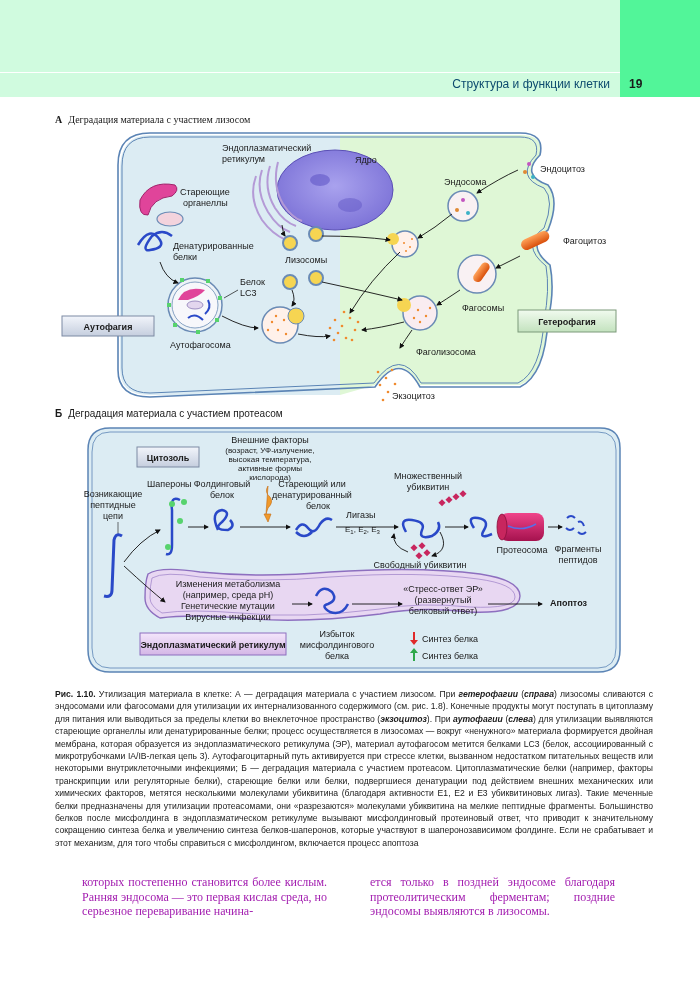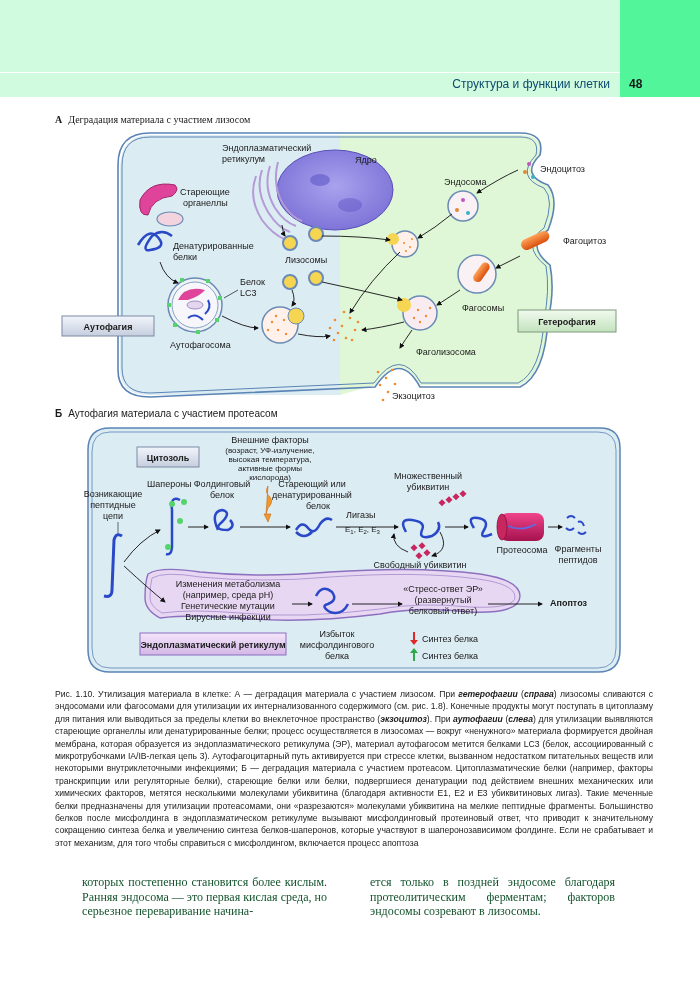--- a/index.html
+++ b/index.html
@@ -14,43 +14,43 @@
 
   .panel-label { position: absolute; font-size: 10px; color: #1a1a1a; }
   .panel-label b { font-weight: bold; margin-right: 6px; }
 
   svg { position: absolute; left: 0; top: 0; }
   .lbl { font-family: "Liberation Sans", sans-serif; font-size: 9px; fill: #1a1a1a; }
   .lbl-s { font-family: "Liberation Sans", sans-serif; font-size: 8px; fill: #1a1a1a; }
   .lbl-b { font-family: "Liberation Sans", sans-serif; font-size: 9px; font-weight: bold; fill: #1a1a1a; }
 
   .caption { position: absolute; left: 55px; top: 688px; width: 598px; font-size: 8.6px; line-height: 12.4px; text-align: justify; color: #1a1a1a; }
-  .caption .fig { font-weight: normal; }
+  .caption .fig { font-weight: bold; }
   .caption i { font-style: italic; }
   .caption b i, .caption i b { font-weight: bold; font-style: italic; }
 
-  .body-col { position: absolute; top: 875px; width: 245px; font-family: "Liberation Serif", serif; font-size: 12px; line-height: 14.5px; text-align: justify; color: #14532d; }
+  .body-col { position: absolute; top: 875px; width: 245px; font-family: "Liberation Serif", serif; font-size: 12px; line-height: 14.5px; text-align: justify; color: #a21caf; }
   .body-col.left { left: 82px; }
   .body-col.right { left: 370px; }
 </style>
 </head>
 <body>
 
 <div class="header-band"></div>
 <div class="header-band2"></div>
 <div class="header-tab"></div>
 <div class="running-title">Структура и функции клетки</div>
-<div class="page-num">48</div>
+<div class="page-num">19</div>
 
 <div class="panel-label" style="left:55px; top:114px;font-family:Liberation Serif, serif;">
   <b>А</b><span>Деградация материала с участием лизосом</span>
 </div>
 
 <div class="panel-label" style="left:55px; top:408px;">
-  <b>Б</b><span>Аутофагия материала с участием протеасом</span>
+  <b>Б</b><span>Деградация материала с участием протеасом</span>
 </div>
 
 <svg width="700" height="680" viewBox="0 0 700 680">
   <defs>
     <marker id="ah" markerWidth="6" markerHeight="6" refX="5" refY="3" orient="auto">
       <path d="M0,0 L6,3 L0,6 z" fill="#111"></path>
     </marker>
     <radialGradient id="nuc" cx="50%" cy="45%" r="60%">
       <stop offset="0%" stop-color="#a9a2ee"></stop>
       <stop offset="100%" stop-color="#7a70d6"></stop>
@@ -361,13 +361,13 @@
       <path d="M408,552 Q392,546 394,534"></path>
     </g>
   </g>
 </svg>
 
 <div class="caption">
   <span class="fig">Рис. 1.10.</span><span> Утилизация материала в клетке: А — деградация материала с участием лизосом. При </span><b><i>гетерофагии</i></b><span> (</span><b><i>справа</i></b><span>) лизосомы сливаются с эндосомами или фагосомами для утилизации их интернализованного содержимого (см. рис. 1.8). Конечные продукты могут поступать в цитоплазму для питания или выводиться за пределы клетки во внеклеточное пространство (</span><b><i>экзоцитоз</i></b><span>). При </span><b><i>аутофагии</i></b><span> (</span><b><i>слева</i></b><span>) для утилизации выявляются стареющие органеллы или денатурированные белки; процесс осуществляется в лизосомах — вокруг «ненужного» материала формируется двойная мембрана, которая образуется из эндоплазматического ретикулума (ЭР), материал аутофагосом метится белками LC3 (белок, ассоциированный с микротрубочками IA/IB-легкая цепь 3). Аутофагоцитарный путь активируется при стрессе клетки, вызванном недостатком питательных веществ или некоторыми внутриклеточными инфекциями; Б — деградация материала с участием протеасом. Цитоплазматические белки (например, факторы транскрипции или регуляторные белки), стареющие белки или белки, подвергшиеся денатурации под действием внешних механических или химических факторов, метятся несколькими молекулами убиквитина (благодаря активности E1, E2 и E3 убиквитиновых лигаз). Такие меченные белки предназначены для утилизации протеасомами, они «разрезаются» молекулами убиквитина на мелкие пептидные фрагменты. Большинство белков после мисфолдинга в эндоплазматическом ретикулуме вызывают мисфолдинговый протеиновый ответ, что приводит к значительному сокращению синтеза белка и увеличению синтеза белков-шаперонов, которые участвуют в шаперонозависимом фолдинге. Если не срабатывает и этот механизм, для того чтобы справиться с мисфолдингом, включается процесс апоптоза</span>
 </div>
 
 <div class="body-col left">которых постепенно становится более кислым. Ранняя эндосома — это первая кислая среда, но серьезное переваривание начина-</div>
-<div class="body-col right">ется только в поздней эндосоме благодаря протеолитическим ферментам; факторов эндосомы созревают в лизосомы.</div>
+<div class="body-col right">ется только в поздней эндосоме благодаря протеолитическим ферментам; поздние эндосомы выявляются в лизосомы.</div>
 
 </body></html>

